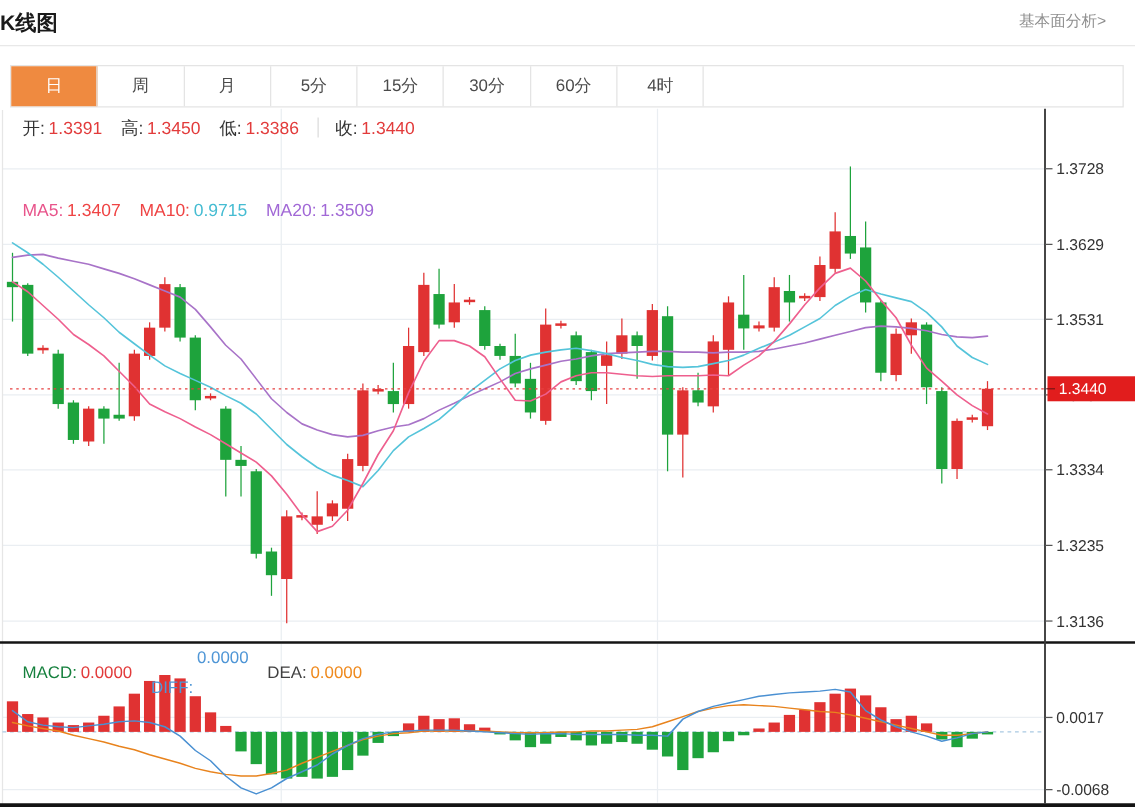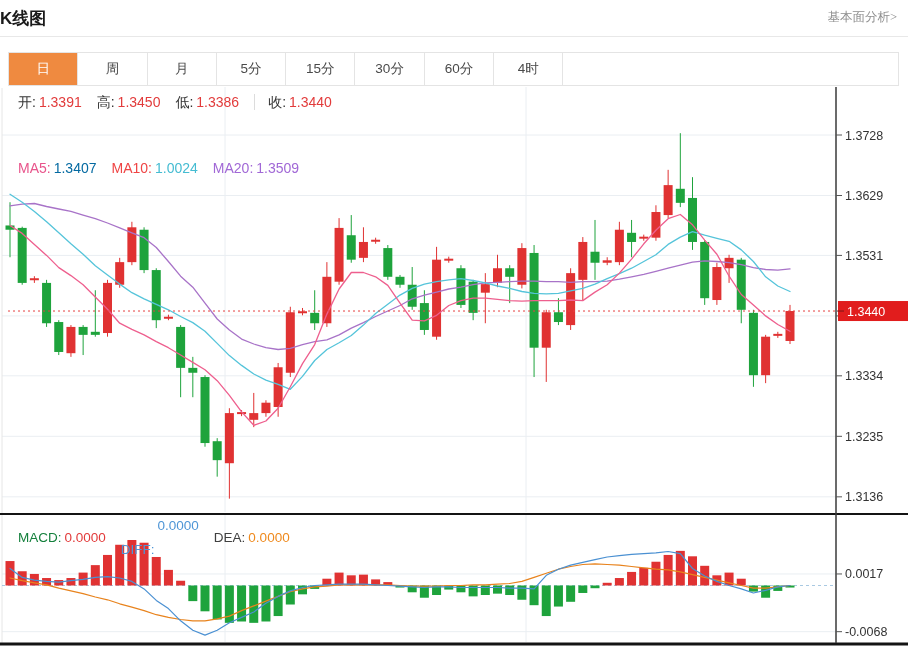--- a/index.html
+++ b/index.html
@@ -1,19 +1,19 @@
 <!DOCTYPE html>
 <html><head>
 <meta charset="utf-8">
 <style>
   html,body{margin:0;padding:0;background:#fff;}
   .page{position:relative;width:908px;height:646px;background:#fff;overflow:hidden;
         font-family:"Liberation Sans","DejaVu Sans",sans-serif;}
   .title{position:absolute;left:0;top:7px;margin:0;font-size:17px;font-weight:bold;color:#1a1a1a;}
-  .top-link{position:absolute;right:11px;top:9px;font-size:12.5px;color:#8e8e8e;text-decoration:none;cursor:pointer;font-family:Liberation Serif, serif;}
+  .top-link{position:absolute;right:23px;top:9px;font-size:12.5px;color:#8e8e8e;text-decoration:none;cursor:pointer;}
   .hdr-divider{position:absolute;left:0;top:36px;width:908px;height:1px;background:#e8e8e8;}
   .tabbar{position:absolute;left:8px;top:52px;width:891px;height:34px;display:flex;
           border:1px solid #e4e4e4;box-sizing:border-box;background:#fff;}
   .tab{width:69.3px;flex:0 0 69.3px;display:flex;align-items:center;justify-content:center;
        font-size:13.5px;color:#4a4a4a;border-right:1px solid #e4e4e4;cursor:pointer;box-sizing:border-box;}
   .tab.active{background:#ef8a40;color:#ffffff;}
   .tab-filler{flex:1;}
   .info-row{position:absolute;left:18px;display:flex;align-items:center;font-size:14px;line-height:16px;
             white-space:nowrap;z-index:3;pointer-events:none;}
   .ohlc-row{top:94px;}
@@ -59,25 +59,25 @@
         <span class="val" style="color: rgb(226, 59, 59);">1.3386</span>
       </div>
       <div class="pair sep">
         <span class="lbl">收:</span>
         <span class="val" style="color: rgb(226, 59, 59);">1.3440</span>
       </div>
     </div>
   <div class="info-row ma-row" id="ma-row">
       <div class="pair">
         <span class="lbl" style="color: rgb(232, 84, 139);">MA5:</span>
-        <span class="val" style="color: #0369a1;">1.3407</span>
+        <span class="val" style="color: #ef4444;">1.3407</span>
       </div>
       <div class="pair">
         <span class="lbl" style="color: #ef4444;">MA10:</span>
-        <span class="val" style="color: rgb(69, 188, 210);">1.0024</span>
+        <span class="val" style="color: rgb(69, 188, 210);">0.9715</span>
       </div>
       <div class="pair">
         <span class="lbl" style="color: rgb(161, 104, 214);">MA20:</span>
         <span class="val" style="color: rgb(161, 104, 214);">1.3509</span>
       </div>
     </div>
   <div class="info-row macd-row" id="macd-row">
       <div class="pair">
         <span class="lbl" style="color: #15803d;">MACD:</span>
         <span class="val" style="color: rgb(226, 59, 59);">0.0000</span>

